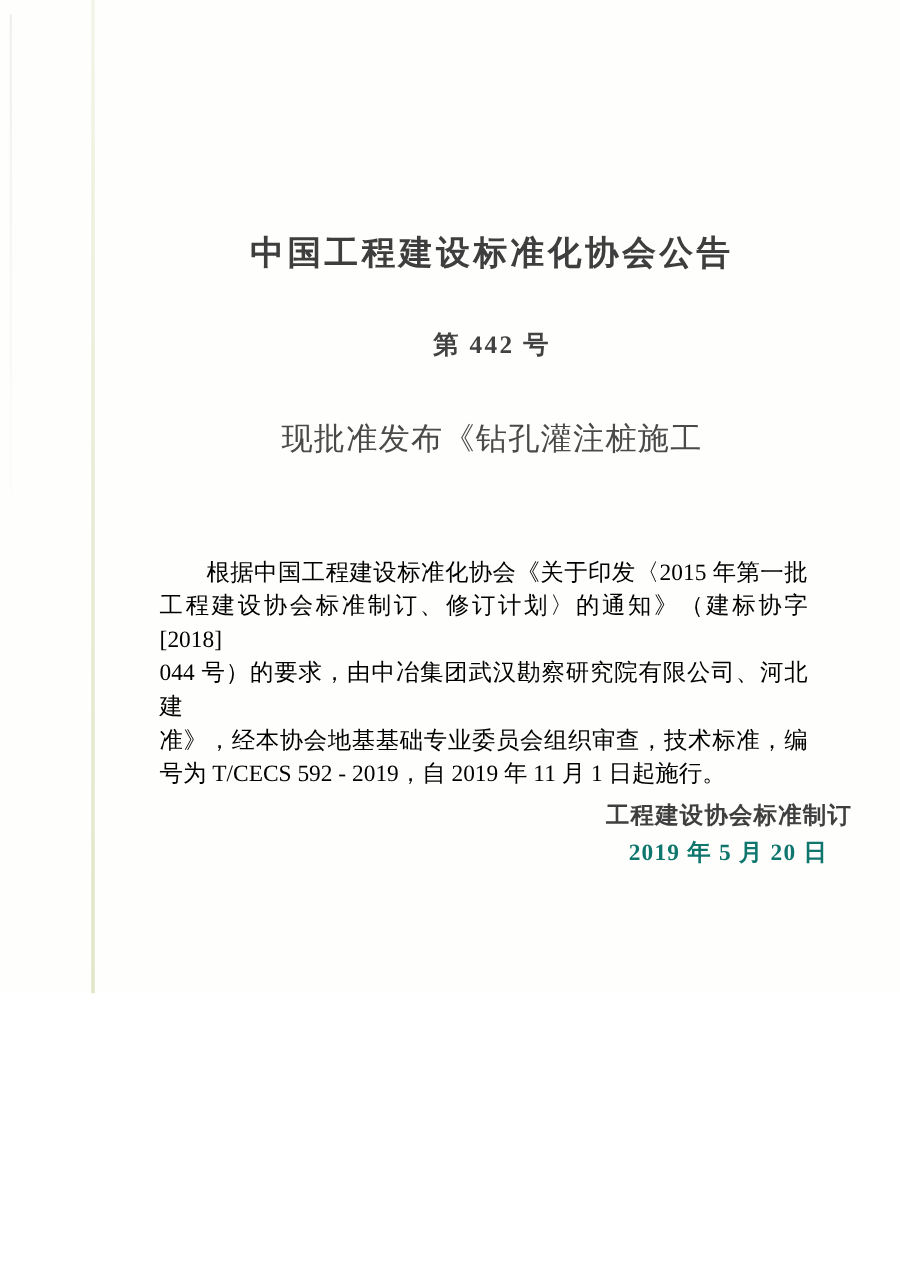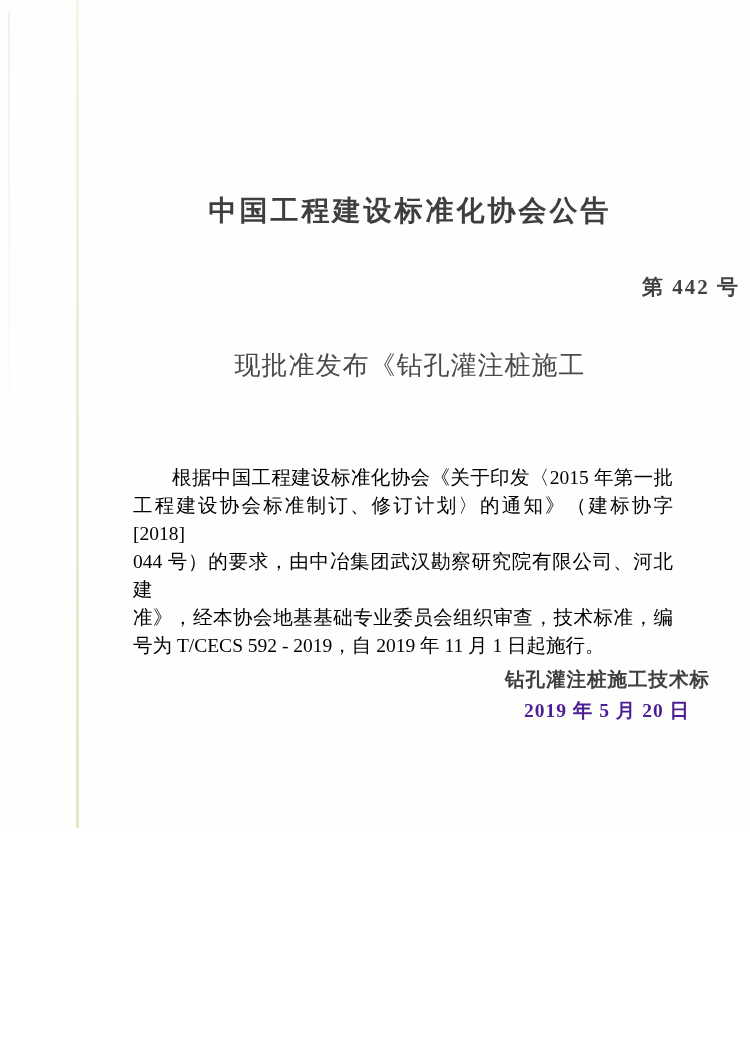--- a/index.html
+++ b/index.html
@@ -50,21 +50,21 @@
     font-weight: bold;
     font-size: 28px;
     letter-spacing: 3px;
     color: #3e3e3e;
   }
   .announcement-number {
     position: absolute;
     top: 273px;
     left: 0;
     width: 100%;
-    text-align: right;
+    text-align: center;
     font-weight: bold;
     font-size: 21px;
     letter-spacing: 2px;
     color: #424242;
   }
   .announcement-title {
     position: absolute;
     top: 346px;
     left: 0;
     width: 100%;
@@ -103,21 +103,21 @@
     letter-spacing: 1px;
     color: #3f3f3f;
   }
   .date {
     position: absolute;
     top: 697px;
     right: 50px;   
     font-weight: bold;
     font-size: 19.5px;
     letter-spacing: 1px;
-    color: #4c1d95;
+    color: #0f766e;
   }
   .page-number {
     position: absolute;
     top: 951px;
     left: 518px;
     width: 60px;
     text-align: center;
     font-size: 15px;
     letter-spacing: 5px;
     color: #8e8e8e;
@@ -161,21 +161,21 @@
     </div>
 
     <div class="body-block">
       <div class="body-line first">根据中国工程建设标准化协会《关于印发〈2015 年第一批</div>
       <div class="body-line">工程建设协会标准制订、修订计划〉的通知》（建标协字 [2018]</div>
       <div class="body-line">044 号）的要求，由中冶集团武汉勘察研究院有限公司、河北建</div>
       <div class="body-line">准》，经本协会地基基础专业委员会组织审查，技术标准，编</div>
       <div class="body-line last">号为 T/CECS 592 - 2019，自 2019 年 11 月 1 日起施行。</div>
     </div>
 
-    <div class="signature">钻孔灌注桩施工技术标</div>
+    <div class="signature">工程建设协会标准制订</div>
 
     <div class="date">2019 年 5 月 20 日</div>
 
     <div class="page-number">· 3 ·</div>
 
   </div>
 
   <div class="scan-edge-band"></div>
   <div class="green-edge"></div>
 

